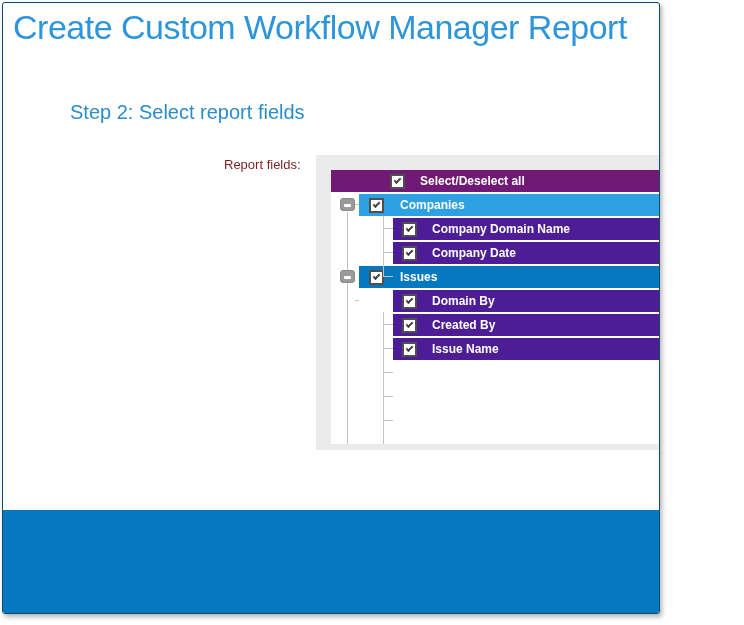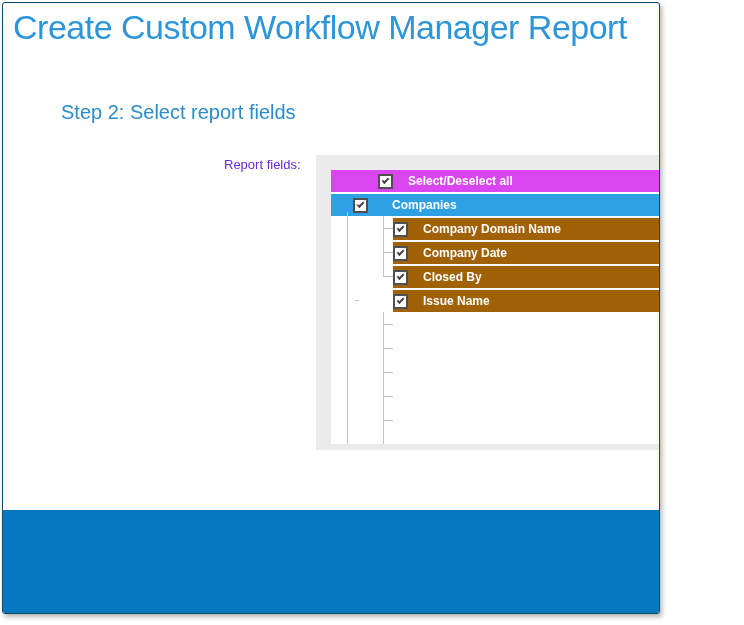--- a/index.html
+++ b/index.html
@@ -7,37 +7,37 @@
               font-family:"Liberation Sans", sans-serif; }
   .stage { position:relative; width:744px; height:625px; overflow:hidden; }
 
   
   .window { position:absolute; left:2px; top:2px; width:658px; height:612px;
             background:#ffffff; border:1px solid #0c4a6e; border-radius:3px;
             box-shadow:2px 3px 5px rgba(0,0,0,0.30); overflow:hidden; }
 
   .page-title { position:absolute; left:10px; top:5px; font-size:34px;
                 font-weight:300; letter-spacing:-0.5px; color:#2d95da; white-space:nowrap; }
-  .step-heading { position:absolute; left:58px; top:98px; font-size:20px;
+  .step-heading { position:absolute; left:67px; top:98px; font-size:20px;
                   font-weight:400; color:#2b8ccb; }
   .report-fields-label { position:absolute; left:221px; top:154px; font-size:13px;
-                         color:#6d28d9; }
+                         color:#7f1d1d; }
 
   
   .list-box { position:absolute; left:313px; top:152px; width:415px; height:295px;
               background:#ebebeb; }
   .viewport { position:absolute; left:15px; top:15px; width:384px; height:274px;
               background:#ffffff; overflow:hidden; }
 
   .row { position:relative; height:22px; margin-bottom:2px; display:flex;
          align-items:center; }
-  .r-header { background:#d946ef; width:383px; padding-left:47px; }
-  .r-group  { background:#0678c0; width:355px; padding-left:22px;gap:8px; }
+  .r-header { background:#701a75; width:383px; padding-left:59px; }
+  .r-group  { background:#0678c0; width:355px; margin-left:28px; padding-left:10px; }
   .r-group.selected { background:#2ea0e4; }
-  .r-child  { background:#a16207; width:321px; margin-left:62px; padding-left:0; }
+  .r-child  { background:#4c1d95; width:321px; margin-left:62px; padding-left:9px; }
 
   .row-label { color:#ffffff; font-size:12px; font-weight:700; margin-left:15px;
                white-space:nowrap; }
   .r-group .row-label { margin-left:16px; }
 
   .checkbox { position:relative; width:15px; height:15px; background:#ffffff;
               border:2px solid #4f4f4f; flex:0 0 auto; }
   .checkbox .check { position:absolute; left:2px; top:2px; width:7px; height:4px;
               border-left:2px solid #454545; border-bottom:2px solid #454545;
               transform:rotate(-45deg); }
@@ -117,30 +117,45 @@
         </div>
 
         <div class="row r-child">
           <span class="checkbox">
               <span class="check"></span>
             </span>
           <span class="row-label">Company Date</span>
         </div>
 
 
+        <div class="row r-group">
+          <span class="expander">
+              <span class="minus"></span>
+            </span>
+          <span class="checkbox">
+              <span class="check"></span>
+            </span>
+          <span class="row-label">Issues</span>
+        </div>
 
 
         <div class="row r-child">
           <span class="checkbox">
               <span class="check"></span>
             </span>
-          <span class="row-label">Closed By</span>
+          <span class="row-label">Domain By</span>
         </div>
 
 
+        <div class="row r-child">
+          <span class="checkbox">
+              <span class="check"></span>
+            </span>
+          <span class="row-label">Created By</span>
+        </div>
 
 
         <div class="row r-child">
           <span class="checkbox">
               <span class="check"></span>
             </span>
           <span class="row-label">Issue Name</span>
         </div>
 
       </div>

